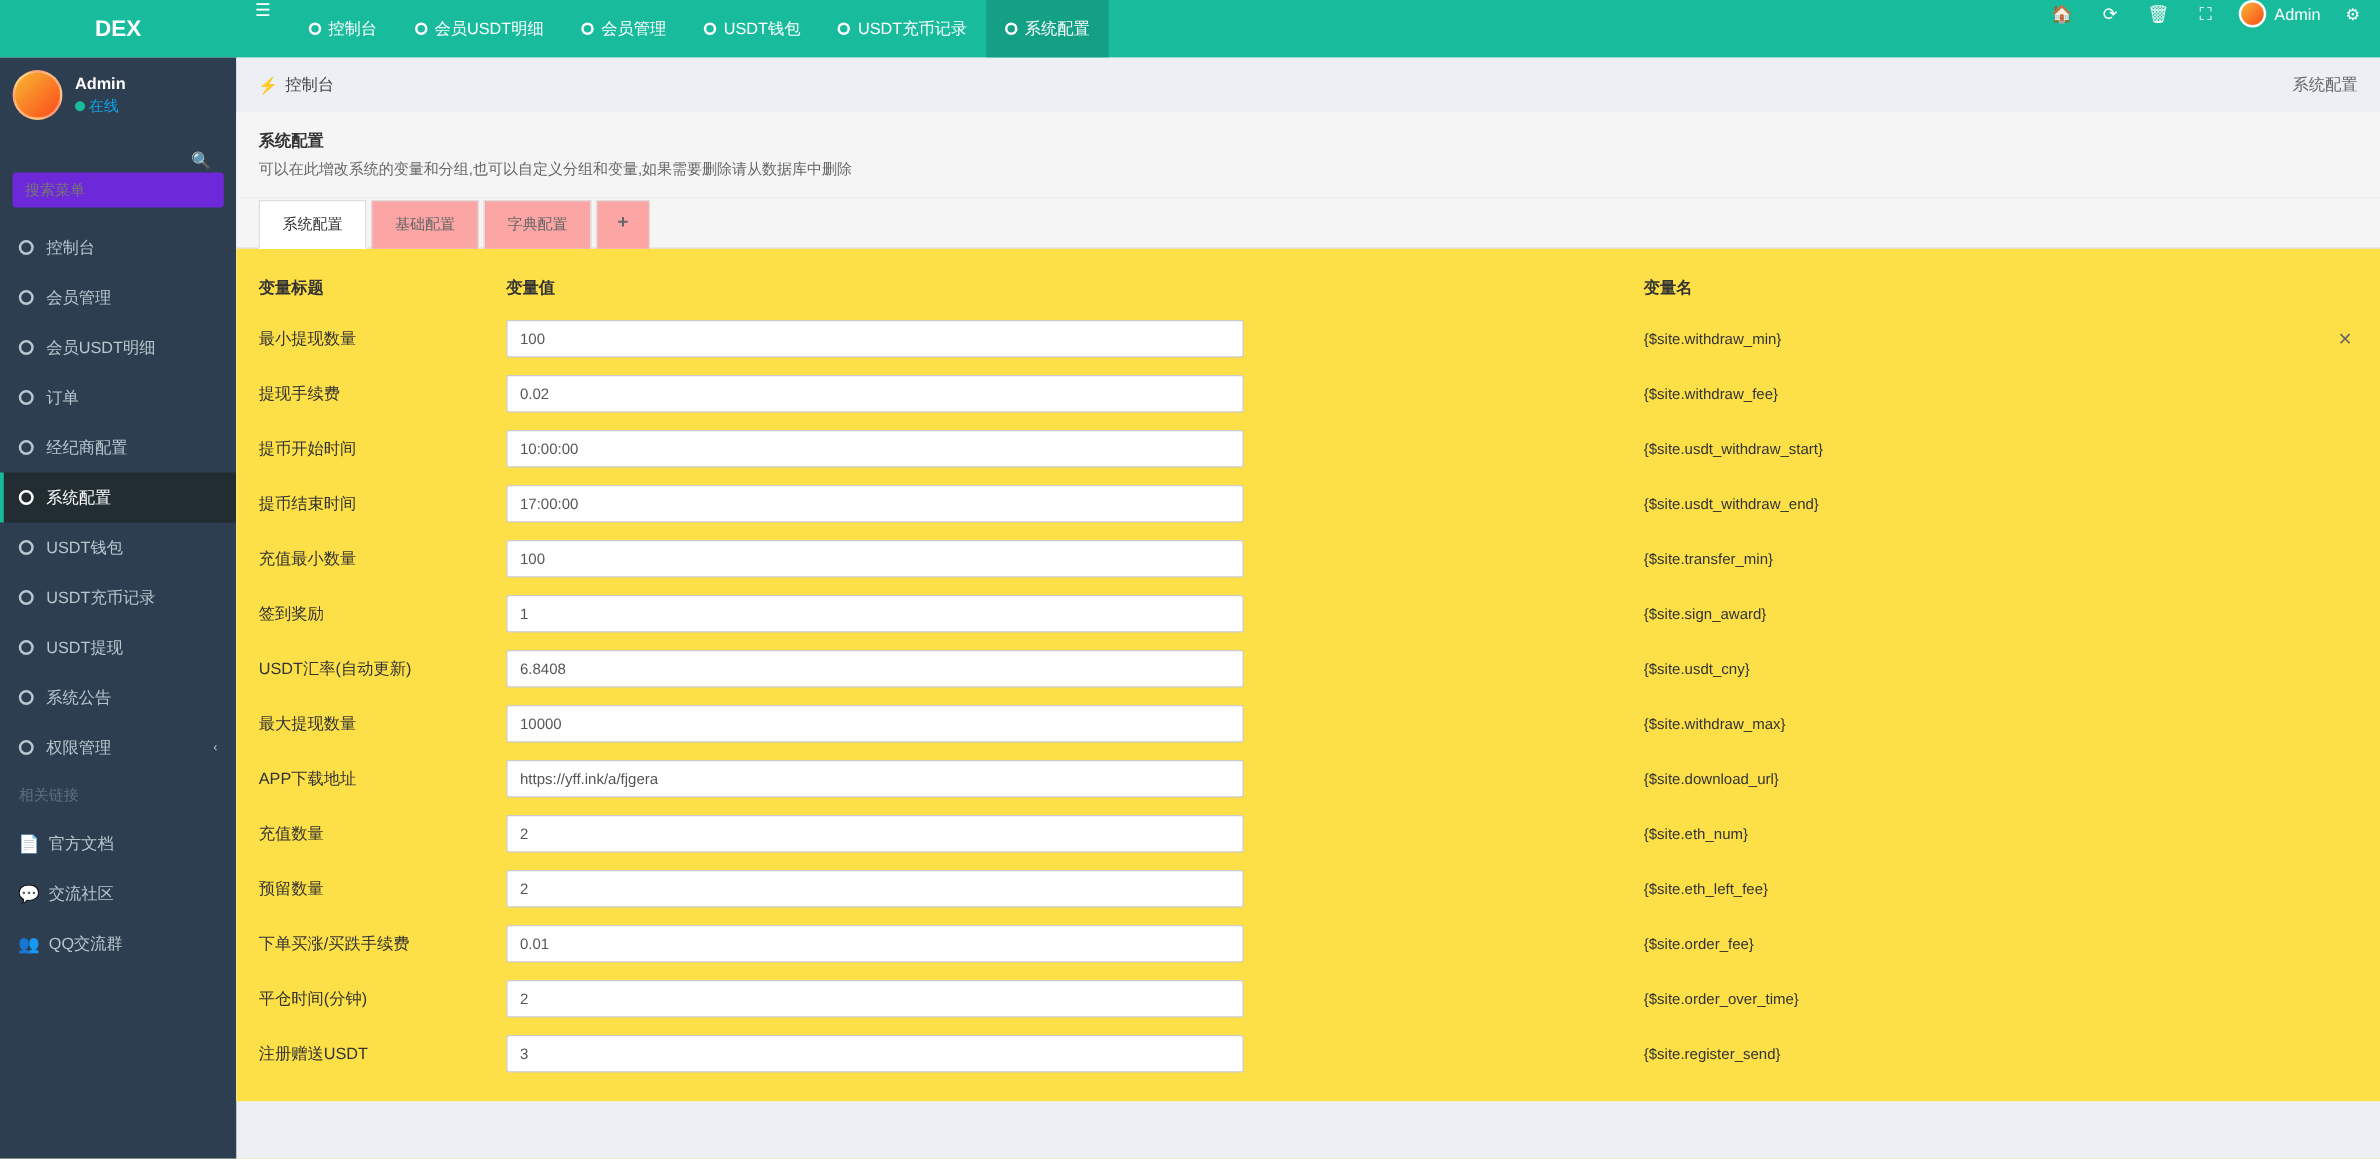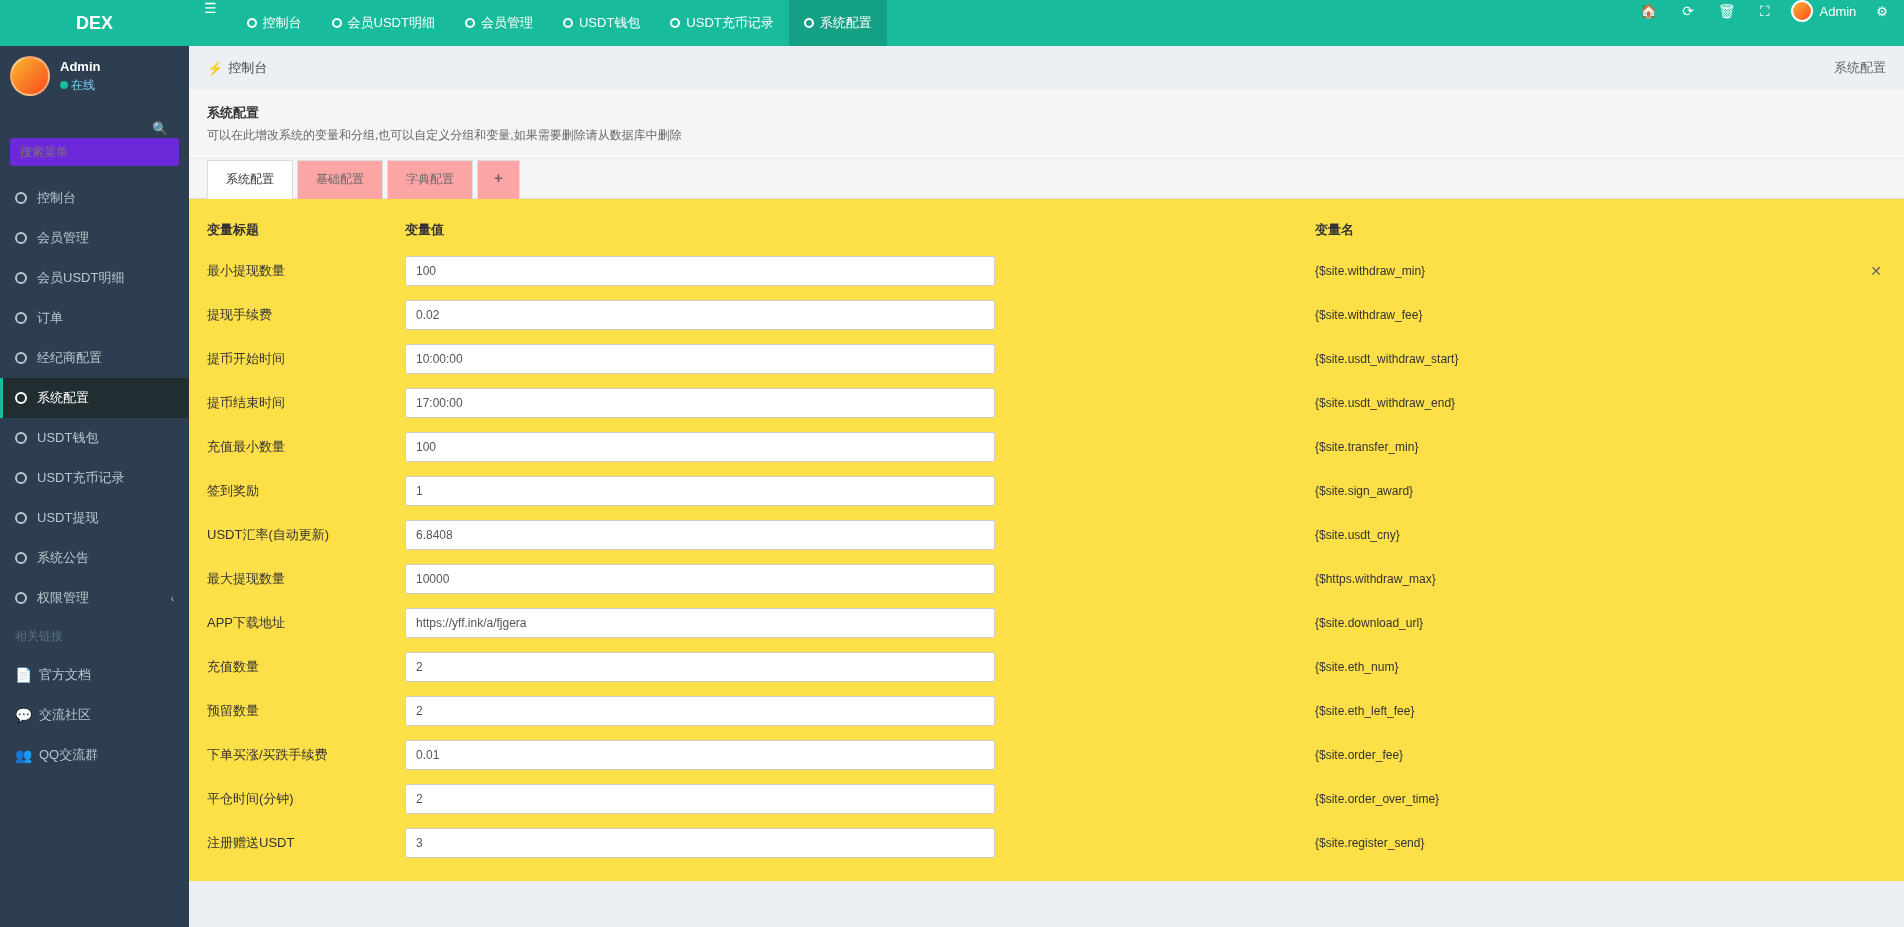--- a/index.html
+++ b/index.html
@@ -19,21 +19,21 @@
 .nav-user { display: flex; align-items: center; padding: 0 10px; cursor: pointer; }
 .gear-end { padding: 0 8px 0 10px; cursor: pointer; }
 
 
 .wrapper { display: flex; height: calc(100vh - 46px); }
 .sidebar { width: 189px; min-width: 189px; background: #2c3e50; color: #b8c7ce; overflow-y: auto; font-size: 13px; }
 .sidebar::-webkit-scrollbar { width: 0; }
 .user-panel { display: flex; align-items: center; padding: 10px; }
 .user-panel .avatar-lg { width: 40px; height: 40px; border-radius: 50%; background: linear-gradient(135deg, #f7b733, #fc4a1a); margin-right: 10px; border: 2px solid rgba(255,255,255,0.4); }
 .user-panel .uname { color: #fff; font-weight: bold; font-size: 13px; }
-.user-panel .status { color: #7dd3fc; font-size: 12px; margin-top: 3px; }
+.user-panel .status { color: #0ea5e9; font-size: 12px; margin-top: 3px; }
 .status-dot { width: 8px; height: 8px; background: #18bc9c; border-radius: 50%; display: inline-block; margin-right: 3px; }
 .search-box { margin: 8px 10px 12px; position: relative; }
 .search-box input { width: 100%; background: #6d28d9; border: none; color: #b8c7ce; padding: 7px 30px 7px 10px; border-radius: 3px; font-size: 12px; margin-top: 24px; }
 .search-box .sicon { position: absolute; right: 10px; top: 7px; color: #b8c7ce; }
 .menu { list-style: none; }
 .menu li { padding: 11px 15px; cursor: pointer; display: flex; align-items: center; color: #b8c7ce; font-size: 13px; }
 .menu li.active { background: #222d32; color: #fff; border-left: 3px solid #18bc9c; padding-left: 12px; }
 .menu li .micon { width: 12px; height: 12px; border: 2px solid currentColor; border-radius: 50%; margin-right: 10px; display: inline-block; }
 .menu li .chev { margin-left: auto; font-size: 10px; }
 .menu-header { padding: 10px 15px; color: #5c7080; font-size: 12px; }
@@ -261,21 +261,21 @@
               <div class="col-label">USDT汇率(自动更新)</div>
               <div class="col-value"><input type="text" value="6.8408" style=""></div>
               <div class="varname">
                 <span>{$site.usdt_cny}</span>
               </div>
             </div>
             <div class="form-row">
               <div class="col-label">最大提现数量</div>
               <div class="col-value"><input type="text" value="10000" style=""></div>
               <div class="varname">
-                <span>{$https.withdraw_max}</span>
+                <span>{$site.withdraw_max}</span>
               </div>
             </div>
             <div class="form-row">
               <div class="col-label">APP下载地址</div>
               <div class="col-value"><input type="text" value="https://yff.ink/a/fjgera" style=""></div>
               <div class="varname">
                 <span>{$site.download_url}</span>
               </div>
             </div>
             <div class="form-row">

